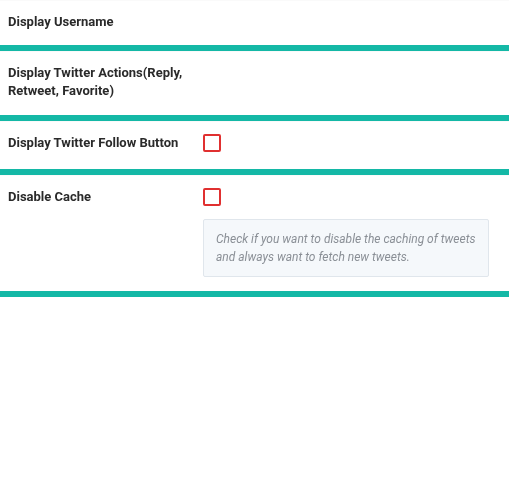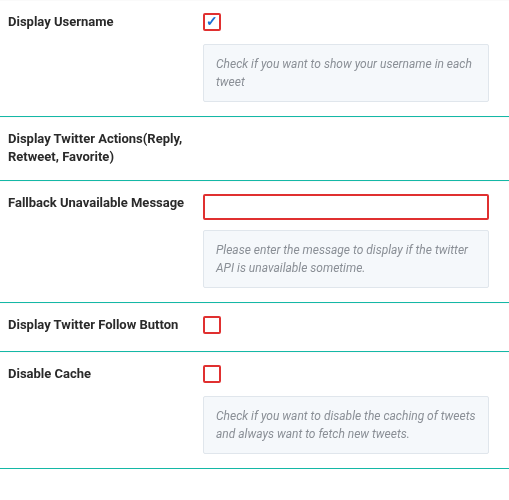--- a/index.html
+++ b/index.html
@@ -13,21 +13,21 @@
       color: #333;
       background: #fff;
       width: 509px;
     }
     .settings-container {
       width: 100%;
     }
     .setting-row {
       display: flex;
       padding: 12px 20px 14px 8px;
-      border-bottom: 1px solid #14b8a6;
+      border-bottom: 6px solid #14b8a6;
       border-top: 1px solid #fafafa;
     }
     .setting-label {
       width: 195px;
       flex-shrink: 0;
       font-weight: 700;
       color: #2a2a2a;
       line-height: 1.4;
       padding-right: 10px;
     }
@@ -75,37 +75,26 @@
       line-height: 1.5;
     }
   </style>
 </head>
 <body>
 
 <div class="settings-container">
 
   <div class="setting-row">
     <div class="setting-label">Display Username</div>
-    <div class="setting-control">
-      <span class="checkbox-wrap checked"></span>
-      <div class="help-text">Check if you want to show your username in each tweet</div>
-    </div>
   </div>
 
   <div class="setting-row">
     <div class="setting-label">Display Twitter Actions(Reply, Retweet, Favorite)</div>
   </div>
 
-  <div class="setting-row">
-    <div class="setting-label">Fallback Unavailable Message</div>
-    <div class="setting-control">
-      <input type="text" class="text-input" value="" style="">
-      <div class="help-text">Please enter the message to display if the twitter API is unavailable sometime.</div>
-    </div>
-  </div>
 
   <div class="setting-row">
     <div class="setting-label">Display Twitter Follow Button</div>
     <div class="setting-control">
       <span class="checkbox-wrap"></span>
     </div>
   </div>
 
   <div class="setting-row">
     <div class="setting-label">Disable Cache</div>

